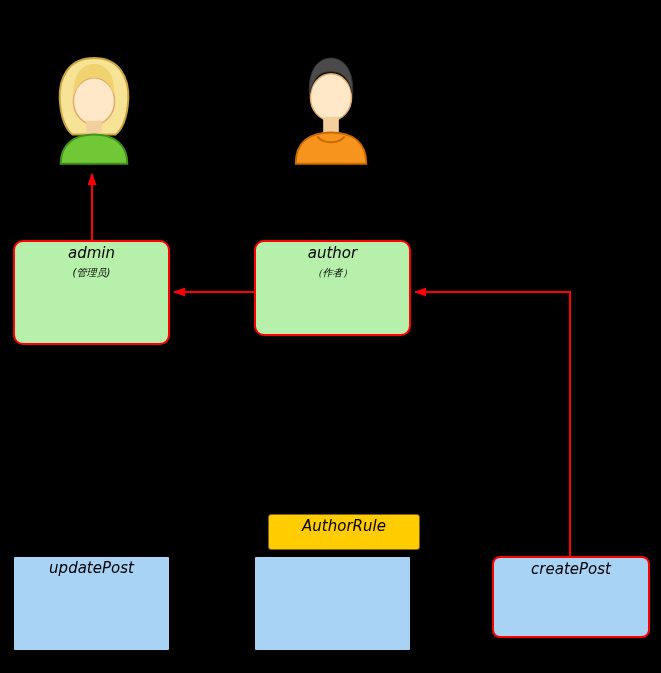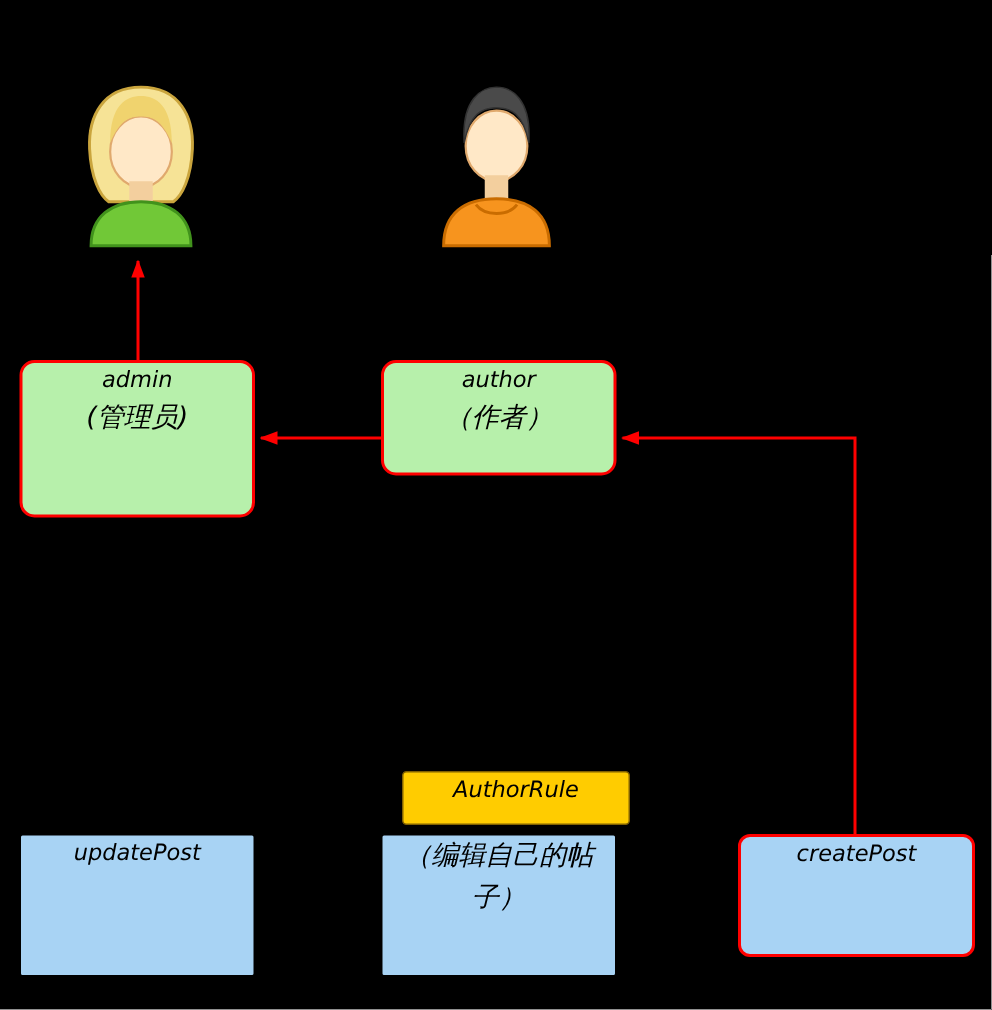--- a/index.html
+++ b/index.html
@@ -44,27 +44,27 @@
   .perm-red{
     border:2px solid var(--role-border,#ff0000);
     border-radius:8px;
   }
   .rule{
     background:var(--rule-fill,#ffcc00);
     border:1px solid var(--rule-border,#806000);
     border-radius:3px;
   }
   .node-admin{left:13px;top:240px;width:157px;height:105px;}
-  .node-author{left:254px;top:240px;width:157px;height:77px;}
+  .node-author{left:254px;top:240px;width:157px;height:96px;}
   .node-rule{left:256px;top:514px;width:152px;height:36px;margin-left:12px;}
   .node-update-post{left:13px;top:556px;width:157px;height:95px;}
   .node-update-own-post{left:254px;top:556px;width:157px;height:95px;}
   .node-create-post{left:492px;top:556px;width:158px;height:82px;}
   .node .label{font-size:15px;}
-  .node .sublabel{font-size:18px;}
+  .node .sublabel{font-size:10px;}
 </style>
 </head>
 <body>
 
 <div class="canvas">
 
   <svg class="arrow-layer" width="661" height="673" xmlns="http://www.w3.org/2000/svg">
     <defs>
       <marker id="arrowhead" markerUnits="userSpaceOnUse" markerWidth="12" markerHeight="9" refX="11" refY="4.5" orient="auto">
         <path d="M0,0 L12,4.5 L0,9 Z" style="fill:var(--arrow,#ff0000);stroke:none"></path>
@@ -107,20 +107,19 @@
 
   <div class="node rule node-rule">
     <div class="label">AuthorRule</div>
   </div>
 
   <div class="node perm node-update-post">
     <div class="label">updatePost</div>
   </div>
 
   <div class="node perm node-update-own-post">
-    <div class="sublabel">（编辑自己的帖子）</div>
   </div>
 
   <div class="node perm perm-red node-create-post">
     <div class="label">createPost</div>
   </div>
 
 </div>
 
 </body></html>

